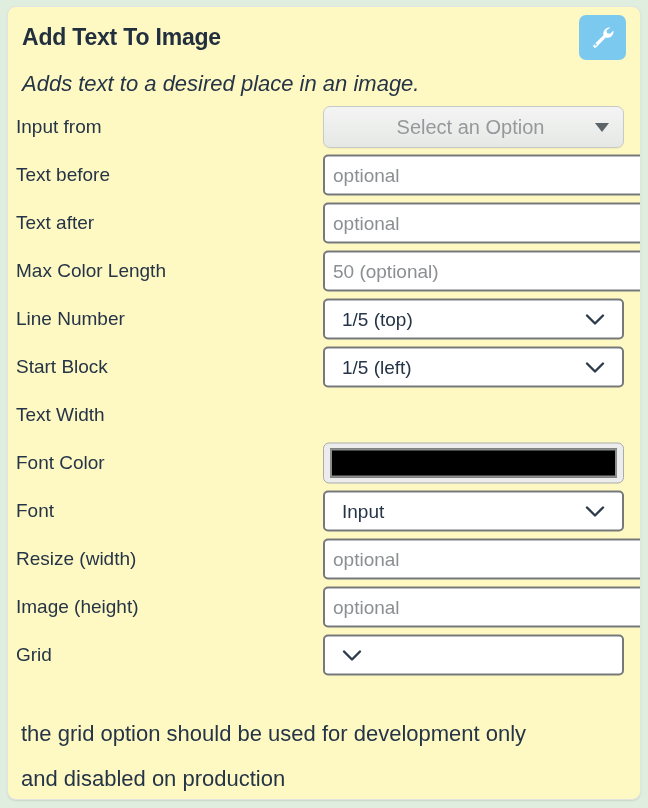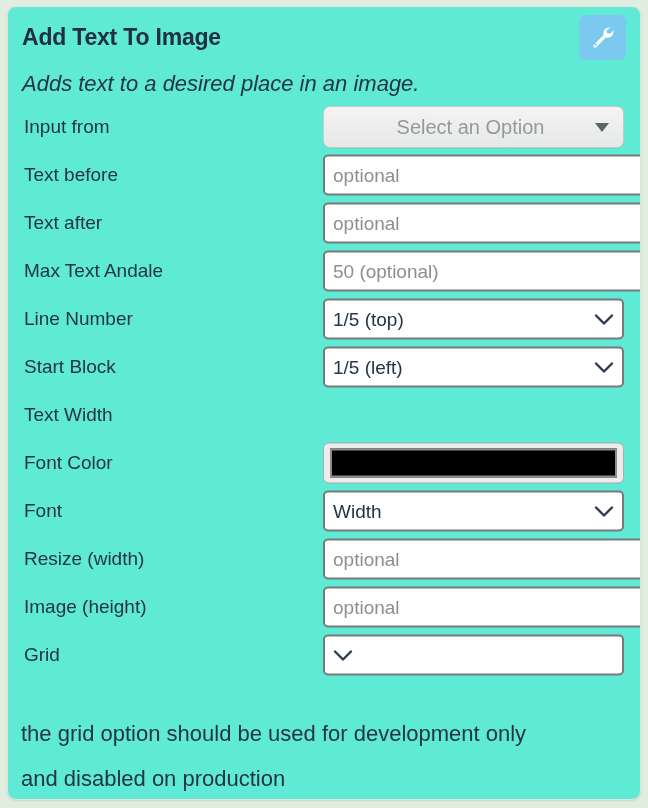--- a/index.html
+++ b/index.html
@@ -77,21 +77,21 @@
     left: 0;
     top: 96px;
     right: 0;
   }
   .row {
     position: relative;
     height: 48px;
   }
   .row-label {
     position: absolute;
-    left: 16px;
+    left: 8px;
     top: 50%;
     transform: translateY(-50%);
     font-size: 19px;
     color: #253447;
     white-space: nowrap;
   }
   .control {
     position: absolute;
     left: 315px;
     width: 301px;
@@ -117,21 +117,21 @@
   .text-input::placeholder { color: #8b8f91; opacity: 1; }
 
   
   .select-box {
     height: 41px;
     background: #ffffff;
     border: 2px solid #76797a;
     border-radius: 5px;
     display: flex;
     align-items: center;
-    padding: 0 8px;
+    padding: 0 17px;
     box-sizing: border-box;
     cursor: pointer;
     width: 301px;
   }
   .select-value {
     flex: 1;
     font-size: 19px;
     color: #253447;
     white-space: nowrap;
     overflow: hidden;
@@ -194,21 +194,21 @@
     top: 704px;
     font-size: 22px;
     color: #253447;
     line-height: 45px;
   }
   .note-line { white-space: nowrap; }
 </style>
 </head>
 <body style="background: rgb(223, 238, 223);">
 
-<div class="panel" style="background: #5eead4;">
+<div class="panel" style="background: #fef9c3;">
 
   <div class="panel-header">
     <div class="panel-title">Add Text To Image</div>
     <div class="panel-subtitle">Adds text to a desired place in an image.</div>
     <button class="tool-button" style="background: rgb(124, 201, 239);">
       <span>
         <svg width="25" height="25" viewBox="0 0 24 24" aria-hidden="true">
           <path fill="#ffffff" d="M20.3 4.4a5.8 5.8 0 0 0-6.6 7.2L4.6 20.6a1.6 1.6 0 0 0 2.3 2.3l8.9-9.1a5.8 5.8 0 0 0 7.2-6.6l-3.1 3.1-2.8-.6-.6-2.8zM6.3 21.4a1 1 0 1 1 0-2 1 1 0 0 1 0 2z" transform="translate(-1 -2) scale(1.02)"></path>
         </svg>
       </span>
@@ -235,21 +235,21 @@
     </div>
 
     <div class="row">
       <div class="row-label">Text after</div>
       <div class="control">
         <input class="text-input" type="text" placeholder="optional" style="">
       </div>
     </div>
 
     <div class="row">
-      <div class="row-label">Max Text Andale</div>
+      <div class="row-label">Max Color Length</div>
       <div class="control">
         <input class="text-input" type="text" placeholder="50 (optional)" style="">
       </div>
     </div>
 
     <div class="row">
       <div class="row-label">Line Number</div>
       <div class="control">
         <div class="select-box">
           <span class="select-value">1/5 (top)</span>
@@ -286,21 +286,21 @@
         <div class="color-input">
           <div class="color-swatch" id="font-color-swatch" style="background: rgb(0, 0, 0);"></div>
         </div>
       </div>
     </div>
 
     <div class="row">
       <div class="row-label">Font</div>
       <div class="control">
         <div class="select-box">
-          <span class="select-value">Width</span>
+          <span class="select-value">Input</span>
           <span>
             <svg class="chevron" width="20" height="12" viewBox="0 0 20 12" aria-hidden="true">
               <path d="M2 2 L10 10 L18 2" fill="none" stroke="#2b3a4d" stroke-width="2.4" stroke-linecap="round" stroke-linejoin="round"></path>
             </svg>
           </span>
         </div>
       </div>
     </div>
 
     <div class="row">

